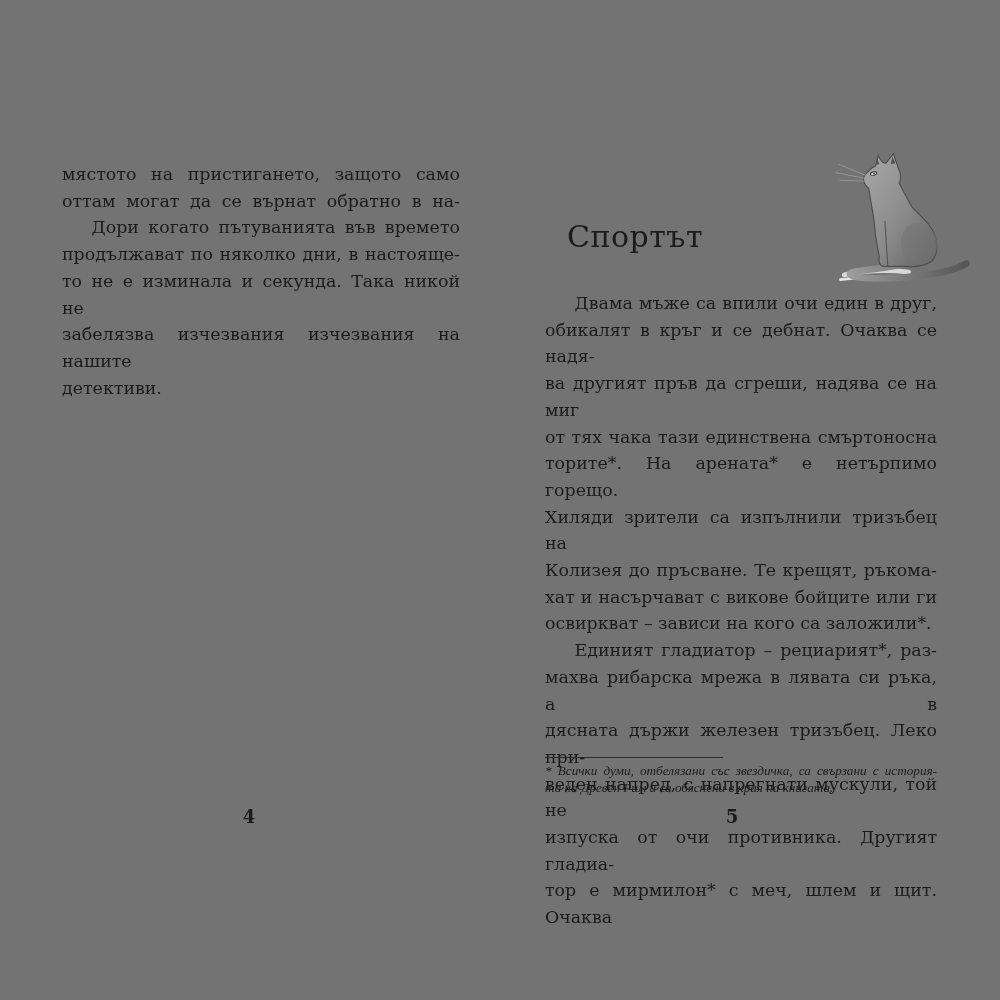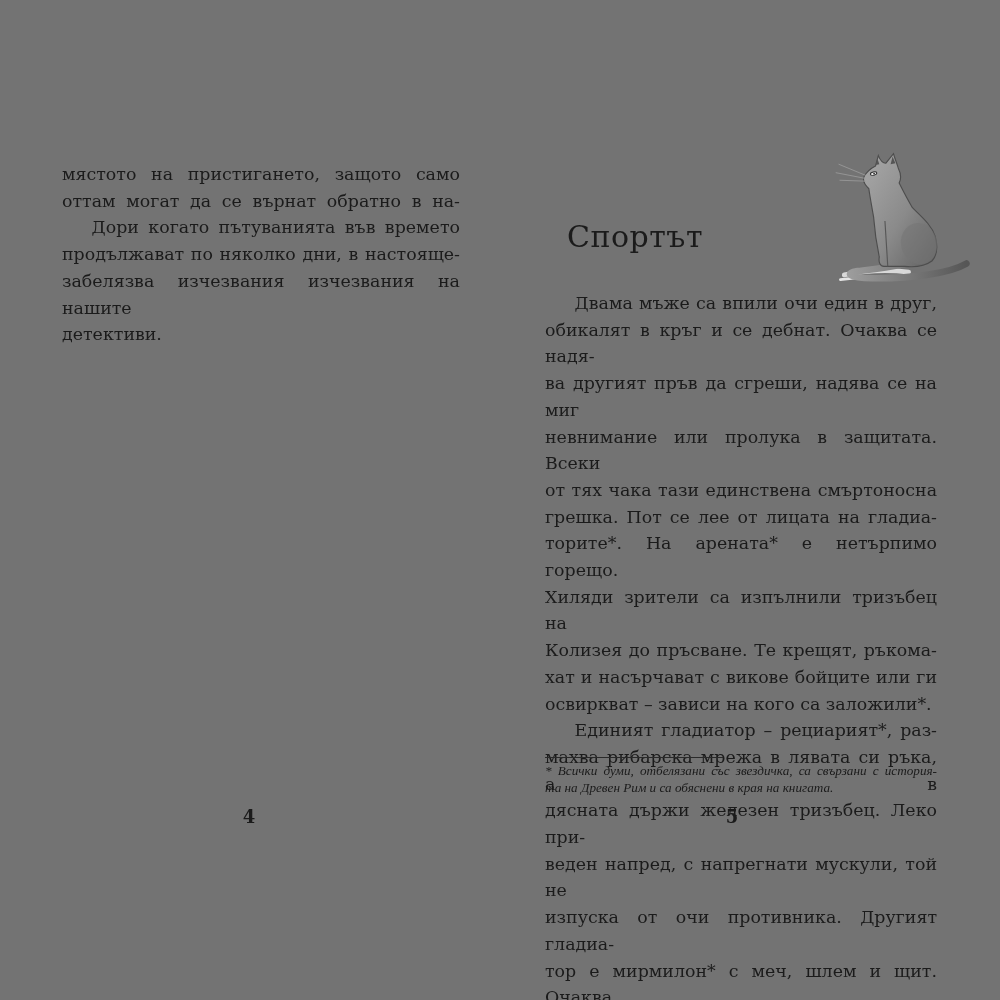--- a/index.html
+++ b/index.html
@@ -62,20 +62,21 @@
 
   <div class="page left">
     <div class="body-text">
         <div>
           <div class="tline">мястото на пристигането, защото само</div>
           <div class="tline">оттам могат да се върнат обратно в на-</div>
         </div>
         <div>
           <div class="tline indent">Дори когато пътуванията във времето</div>
           <div class="tline">продължават по няколко дни, в настояще-</div>
+          <div class="tline">то не е изминала и секунда. Така никой не</div>
           <div class="tline">забелязва изчезвания изчезвания на нашите</div>
           <div class="tline lastline">детективи.</div>
         </div>
       </div>
     <div class="page-number">4</div>
   </div>
 
   <div class="page right">
 
     <h1 class="chapter-title">Спортът</h1>
@@ -132,23 +133,21 @@
           <path d="M37,34 L9,33"></path>
         </g>
       </svg>
     </div>
 
     <div class="body-text">
         <div>
           <div class="tline indent">Двама мъже са впили очи един в друг,</div>
           <div class="tline">обикалят в кръг и се дебнат. Очаква се надя-</div>
           <div class="tline">ва другият пръв да сгреши, надява се на миг</div>
-          <div class="tline">невнимание или пролука в защитата. Всеки</div>
           <div class="tline">от тях чака тази единствена смъртоносна</div>
-          <div class="tline">грешка. Пот се лее от лицата на гладиа-</div>
           <div class="tline">торите*. На арената* е нетърпимо горещо.</div>
           <div class="tline">Хиляди зрители са изпълнили тризъбец на</div>
           <div class="tline">Колизея до пръсване. Те крещят, ръкома-</div>
           <div class="tline">хат и насърчават с викове бойците или ги</div>
           <div class="tline lastline">освиркват – зависи на кого са заложили*.</div>
         </div>
         <div>
           <div class="tline indent">Единият гладиатор – рециарият*, раз-</div>
           <div class="tline">махва рибарска мрежа в лявата си ръка, а в</div>
           <div class="tline">дясната държи железен тризъбец. Леко при-</div>

